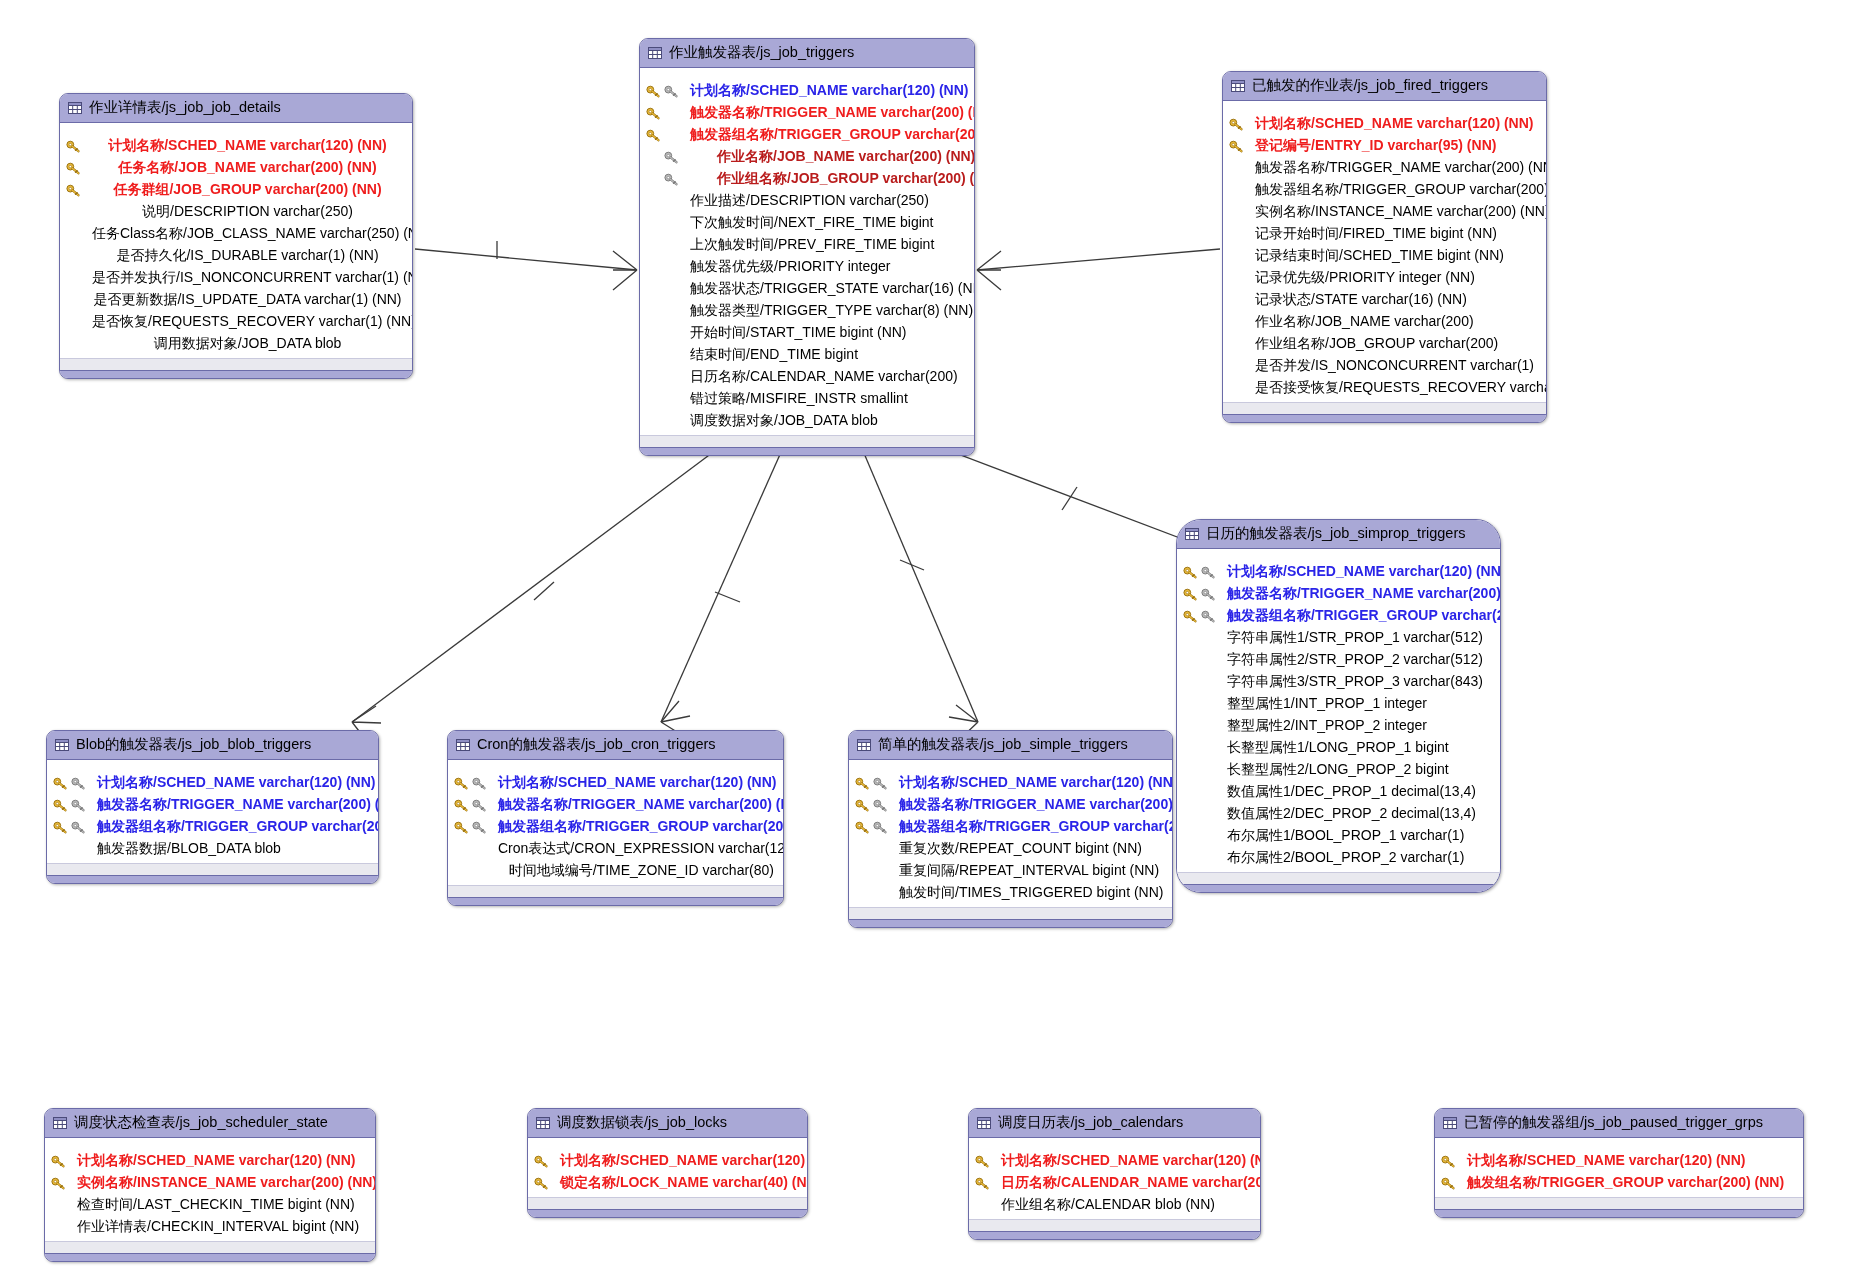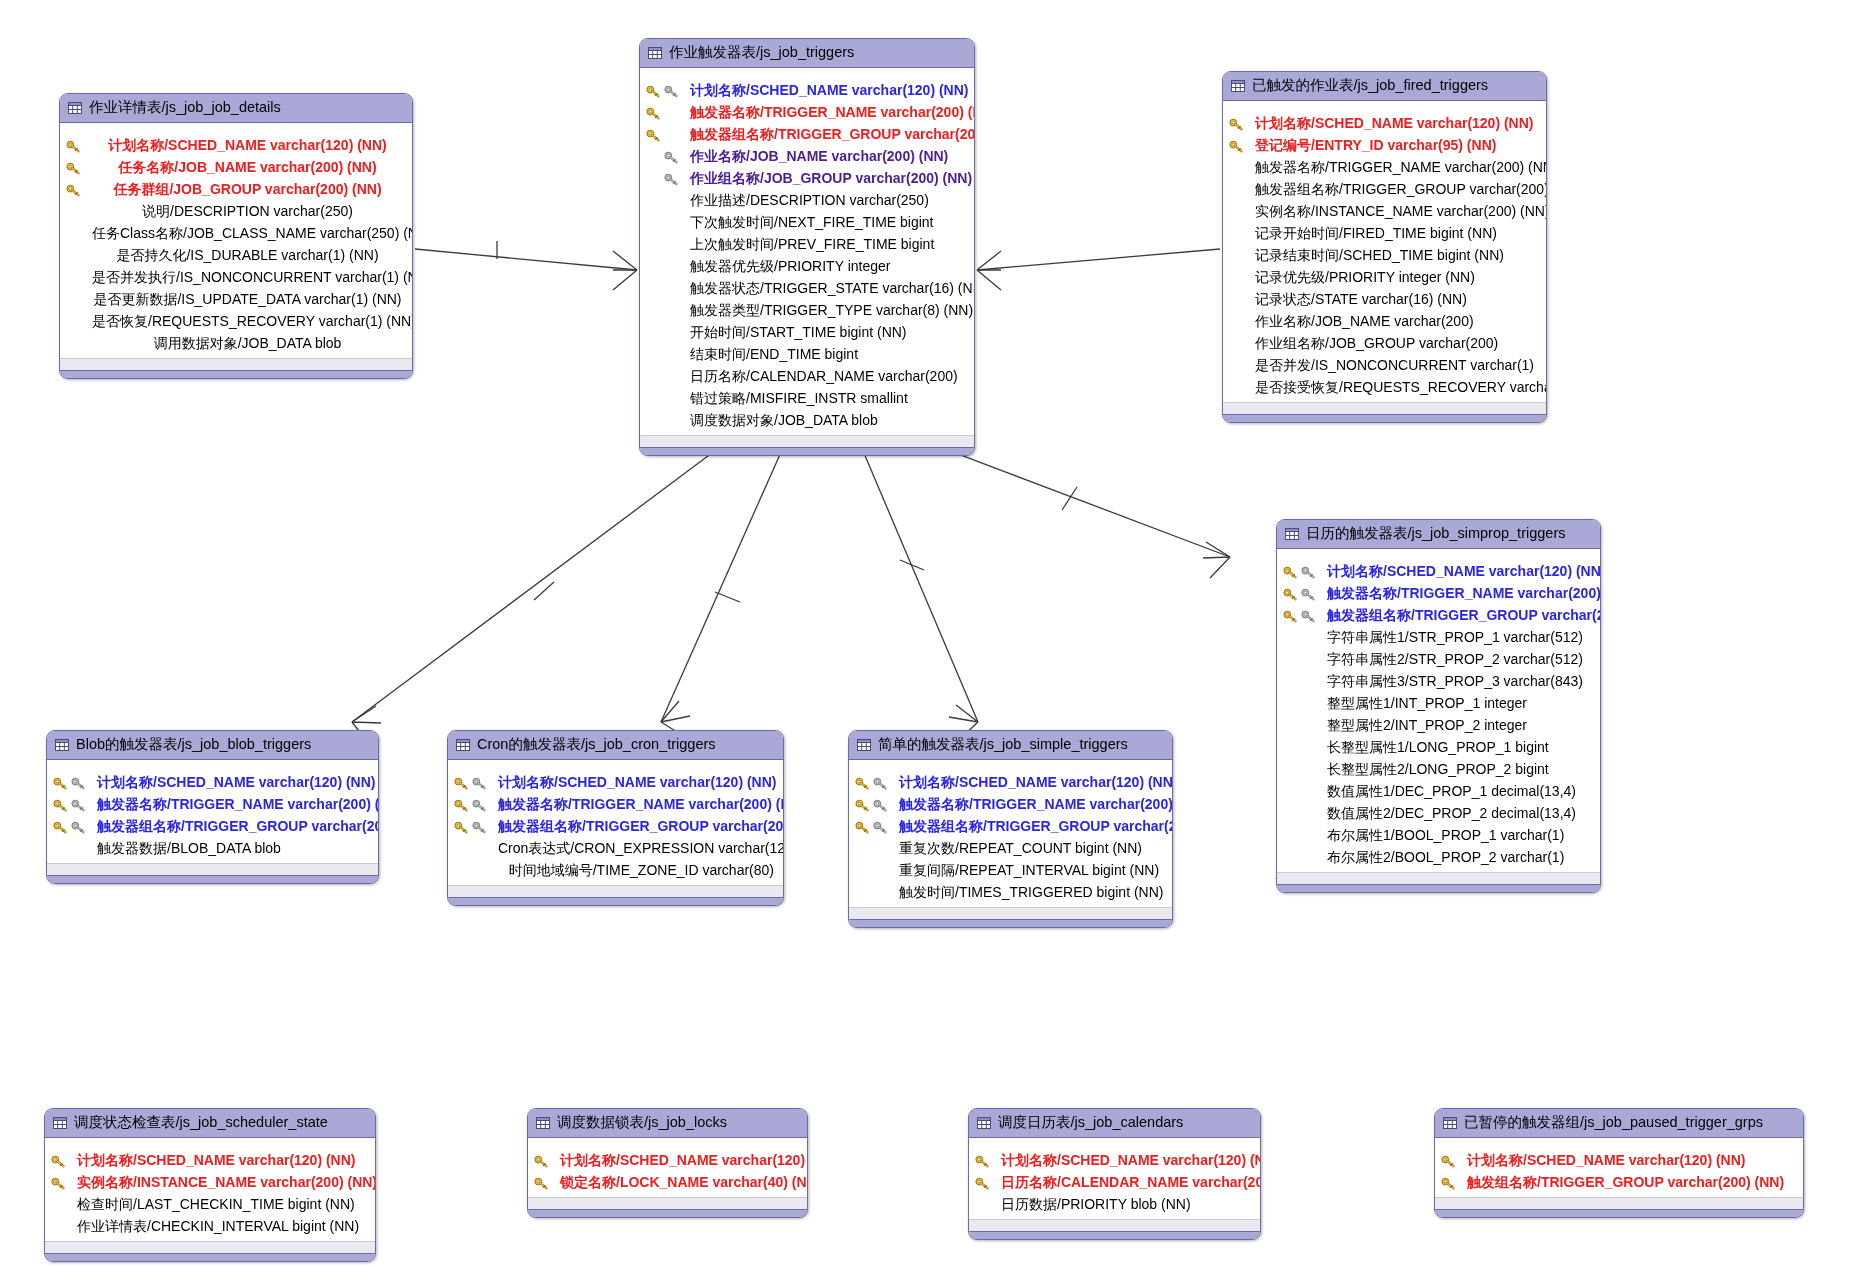--- a/index.html
+++ b/index.html
@@ -22,21 +22,21 @@
   .attr{display:flex;align-items:center;height:22px;padding:0 9px 0 6px;
         font-size:14px;white-space:nowrap;}
   .keys{width:44px;flex:0 0 44px;display:flex;align-items:center;gap:3px;}
   .keys.narrow{width:26px;flex:0 0 26px;}
   .key{width:15px;height:13px;flex:0 0 auto;display:block;}
   .key.blank{visibility:hidden;}
   .atext{flex:1 1 auto;}
 
   .c-red{color:#ef1d1d;font-weight:bold;}
   .c-blue{color:#2a24e8;font-weight:bold;}
-  .c-green{color:#4c1d95;font-weight:bold;}
+  .c-green{color:#b91c1c;font-weight:bold;margin-left:27px;}
   .c-black{color:#000000;font-weight:normal;}
 </style>
 </head>
 <body>
 
 <div id="canvas">
   <svg id="lines" viewBox="0 0 1849 1267" xmlns="http://www.w3.org/2000/svg">
     <g stroke="#3a3a3a" stroke-width="1.3" fill="none">
 
       <line x1="415" y1="249" x2="637" y2="270"></line>
@@ -377,21 +377,21 @@
           <span class="atext c-black">是否并发/IS_NONCONCURRENT varchar(1)</span>
         </div>
         <div class="attr">
           <span class="keys narrow"></span>
           <span class="atext c-black">是否接受恢复/REQUESTS_RECOVERY varchar(1)</span>
         </div>
       </div>
       <div class="efoot"></div>
       <div class="ebar"></div>
     </div>
-    <div class="entity" style="left: 1276px; top: 519px; width: 325px;">
+    <div class="entity" style="left: 1176px; top: 519px; width: 325px; border-radius: 25px;">
       <div class="ehead">
         <span>
           <svg class="tbl-icon" viewBox="0 0 14 12" xmlns="http://www.w3.org/2000/svg">
             <rect x="0.5" y="0.5" width="13" height="11" fill="#ffffff" stroke="#4b4b7a"></rect>
             <rect x="0.5" y="0.5" width="13" height="3" fill="#8f8fc4" stroke="#4b4b7a"></rect>
             <line x1="4.7" y1="3.5" x2="4.7" y2="11.5" stroke="#4b4b7a"></line>
             <line x1="9.3" y1="3.5" x2="9.3" y2="11.5" stroke="#4b4b7a"></line>
             <line x1="0.5" y1="7.5" x2="13.5" y2="7.5" stroke="#4b4b7a"></line>
           </svg>
         </span>
@@ -937,21 +937,21 @@
                 <path d="M6.6 6.4 L12.4 11.2" stroke="#9c7412" stroke-width="2.4" stroke-linecap="round"></path>
                 <path d="M6.6 6.4 L12.4 11.2" stroke="#e8b93a" stroke-width="1.3" stroke-linecap="round"></path>
                 <path d="M9.6 10.2 L11.1 8.8" stroke="#9c7412" stroke-width="1.6" stroke-linecap="round"></path>
               </svg>
             </span>
           </span>
           <span class="atext c-red">日历名称/CALENDAR_NAME varchar(200) (NN)</span>
         </div>
         <div class="attr">
           <span class="keys narrow"></span>
-          <span class="atext c-black">日历数据/PRIORITY blob (NN)</span>
+          <span class="atext c-black">作业组名称/CALENDAR blob (NN)</span>
         </div>
       </div>
       <div class="efoot"></div>
       <div class="ebar"></div>
     </div>
     <div class="entity" style="left: 1434px; top: 1108px; width: 370px;">
       <div class="ehead">
         <span>
           <svg class="tbl-icon" viewBox="0 0 14 12" xmlns="http://www.w3.org/2000/svg">
             <rect x="0.5" y="0.5" width="13" height="11" fill="#ffffff" stroke="#4b4b7a"></rect>

